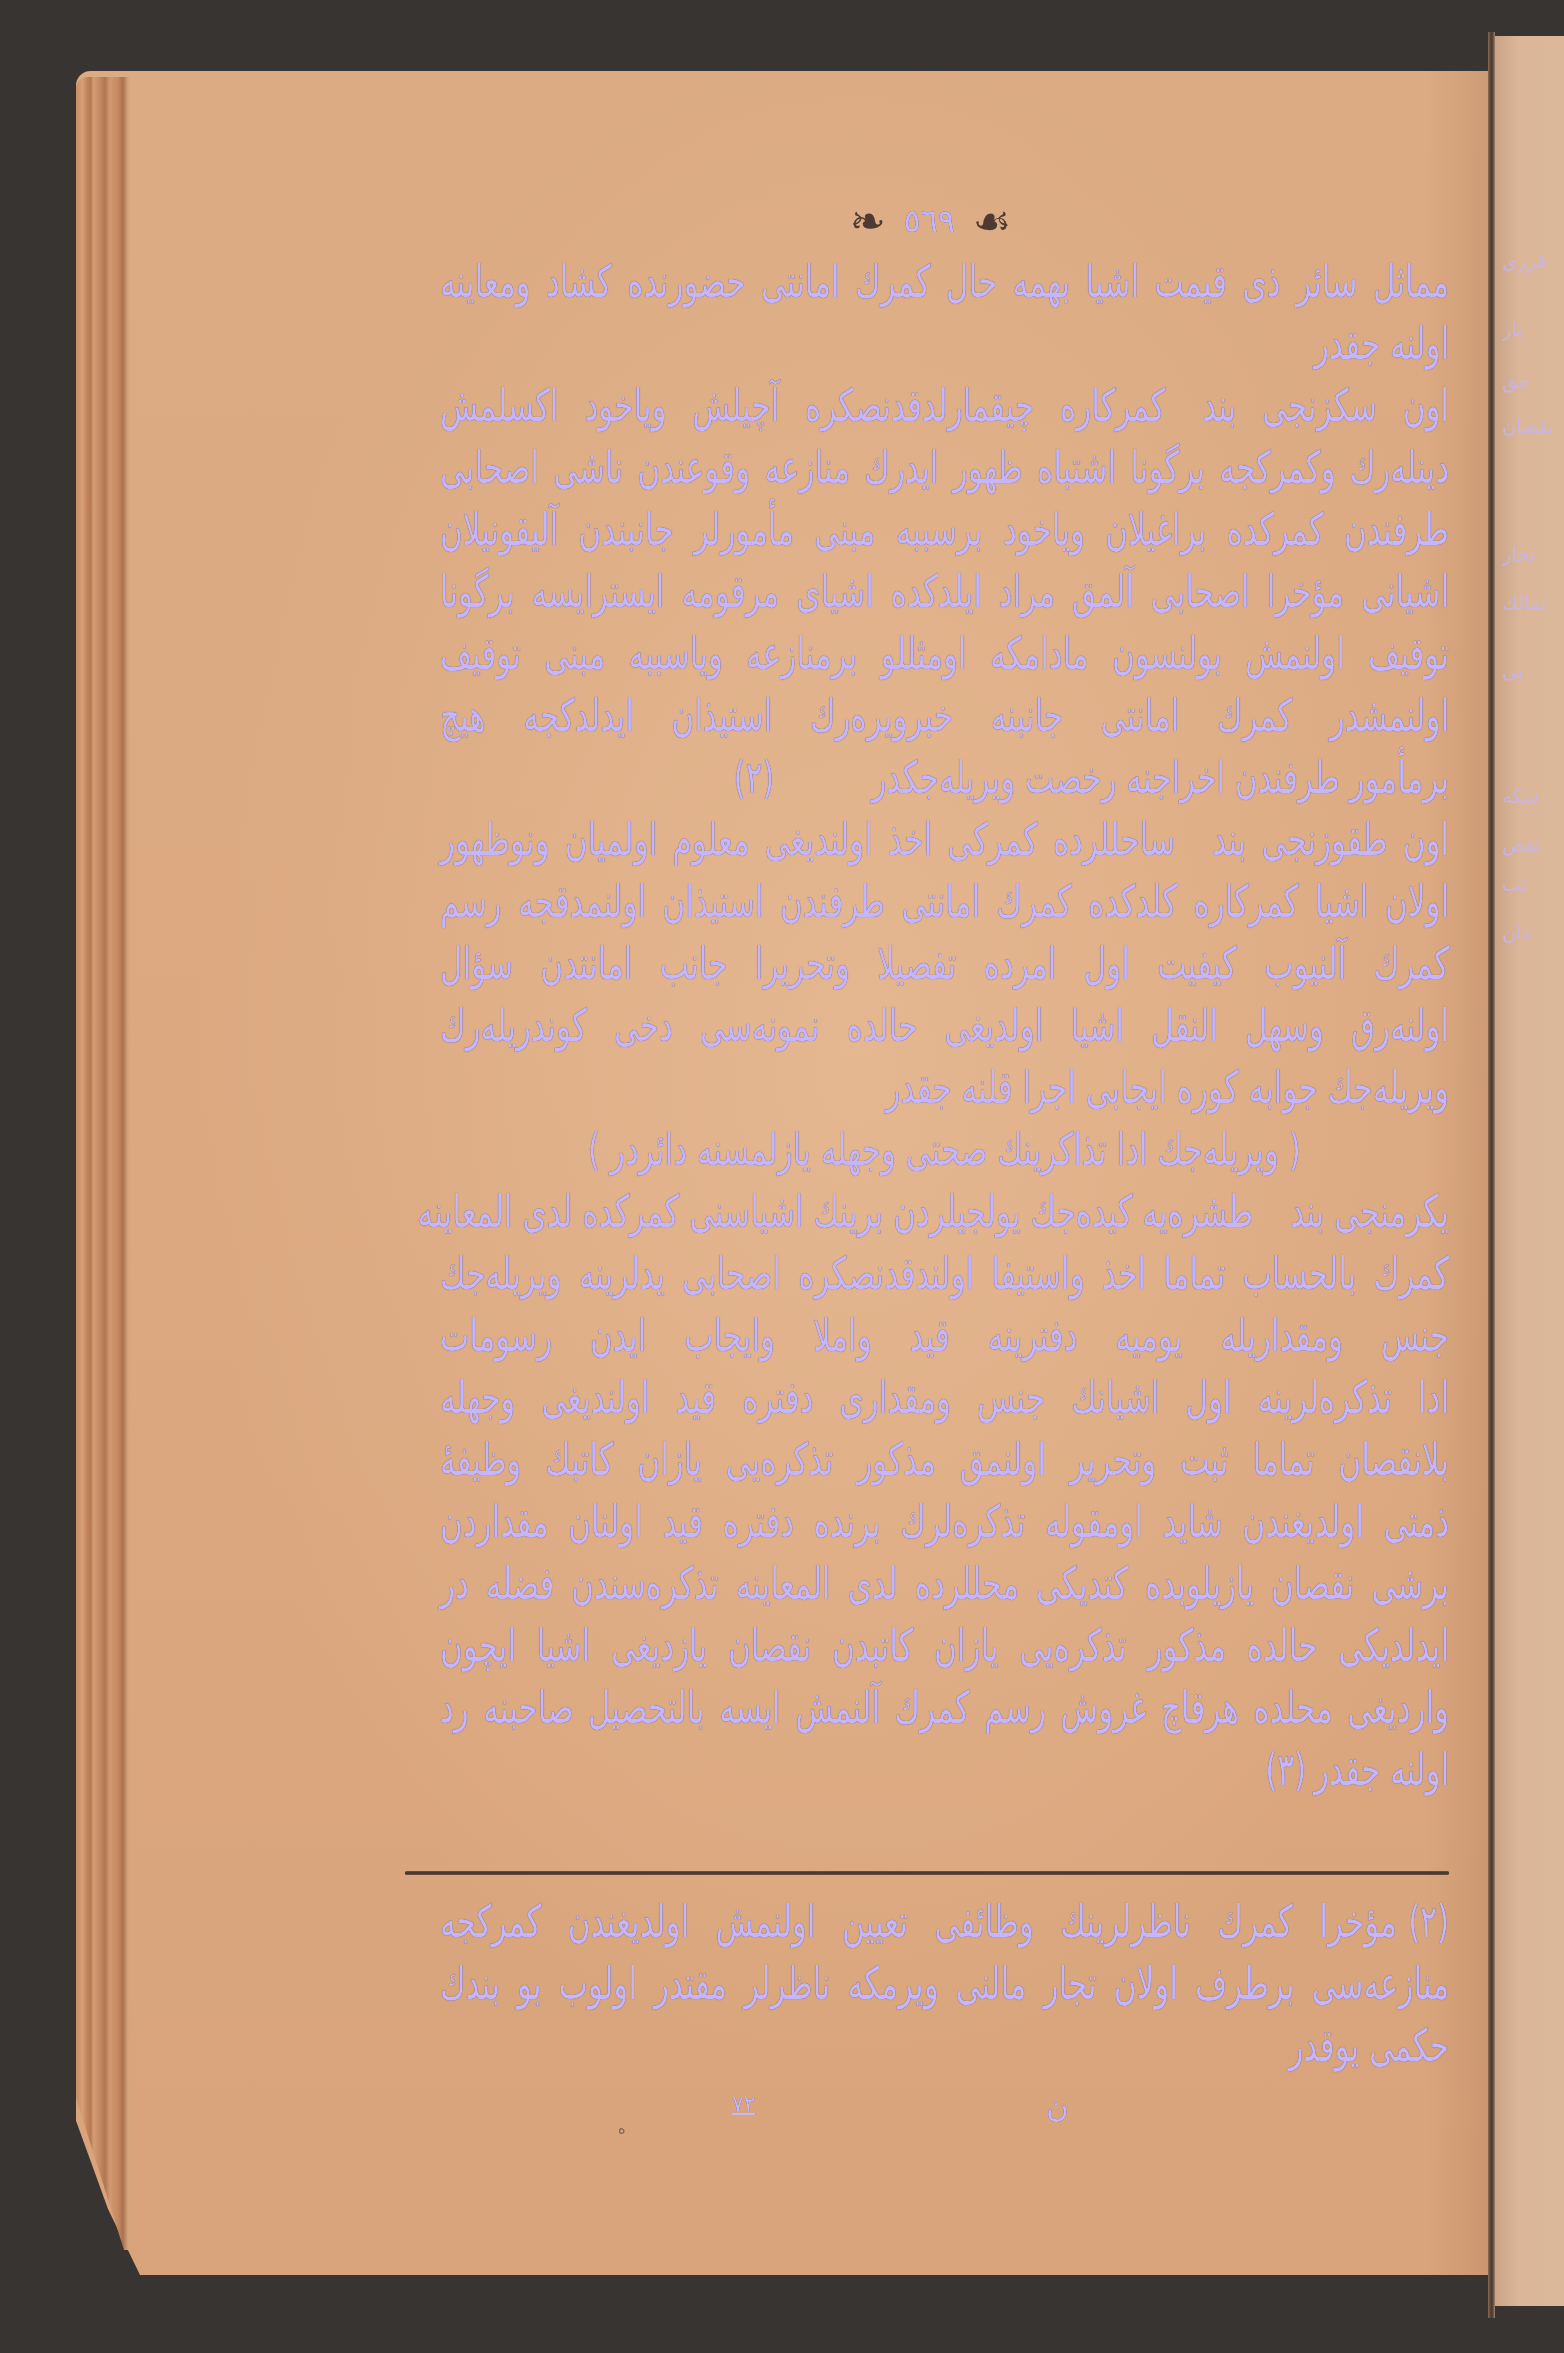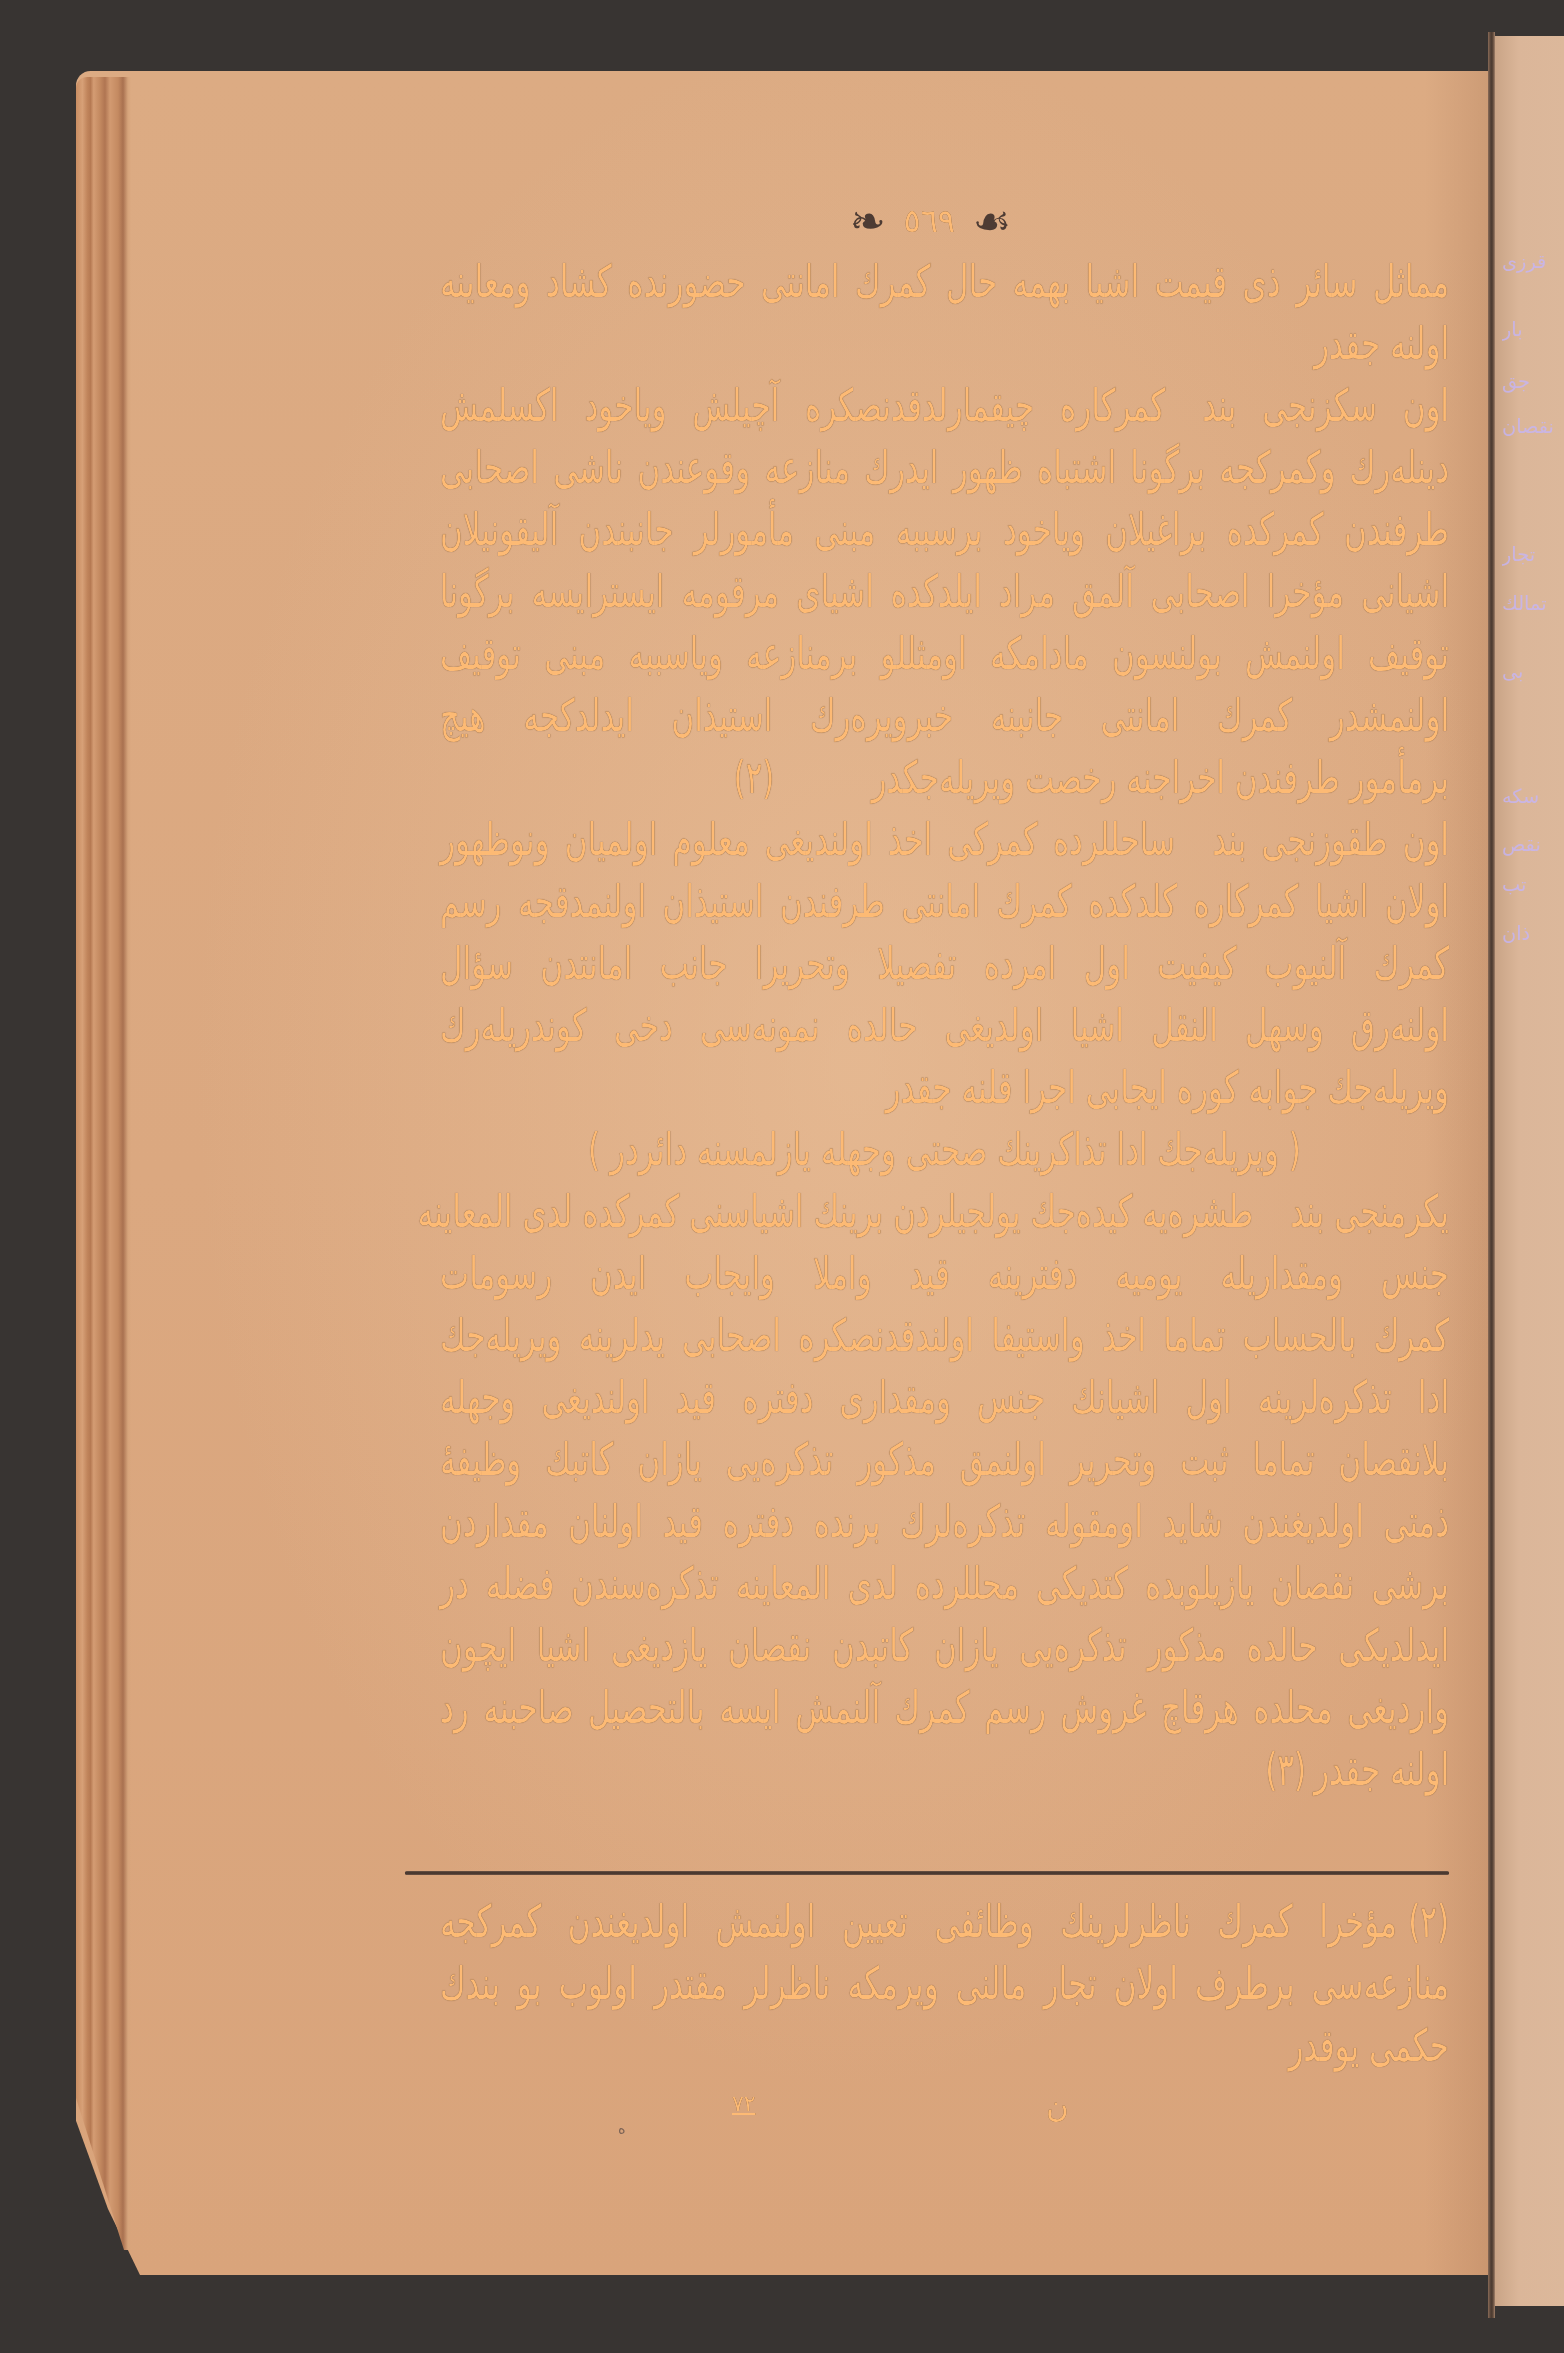--- a/index.html
+++ b/index.html
@@ -35,21 +35,21 @@
   .adjacent {
     position:absolute; left:1495px; top:36px; width:69px; height:2270px;
     background: linear-gradient(90deg, #c9a486 0%, #dbb699 35%, #dcb89b 100%);
   }
   .frag {
     position:absolute; left:1502px; direction:rtl;
     font-size:19.3px; color:#c4b5fd; opacity:0.75; white-space:nowrap;
     width:56px; overflow:hidden; text-align:left;
   }
 
-  .ink { color:#fdba74; text-shadow:0 0 0.6px #4a382f; }
+  .ink { color:#c4b5fd; text-shadow:0 0 0.6px #4a382f; }
 
   .page-number-row {
     position:absolute; left:834px; width:193px; top:193px; height:56px;
     display:flex; align-items:center; justify-content:center; gap:17.7px;
     direction:ltr;
   }
   .ornament { font-size:43px; line-height:1; color:#4d3b33; }
   .page-number { font-size:32px; line-height:1; }
 
   .text-block {
@@ -154,24 +154,24 @@
   <div class="line right">
       <span class="inner">ویریله‌جك جوابه كوره ایجابی اجرا قلنه جقدر</span>
     </div>
   <div class="line center">
       <span class="inner">( ویریله‌جك ادا تذاكرینك صحتی وجهله یازلمسنه دائردر )</span>
     </div>
   <div class="line justify">
       <span class="inner"><span class="label">یكرمنجی بند</span><span>طشره‌یه كیده‌جك یولجیلردن برینك اشیاسنی كمركده لدی المعاینه</span></span>
     </div>
   <div class="line justify">
+      <span class="inner">كمرك بالحساب تماما اخذ واستیفا اولندقدنصكره اصحابی یدلرینه ویریله‌جك</span>
+    </div>
+  <div class="line justify">
       <span class="inner">جنس ومقداریله یومیه دفترینه قید واملا وایجاب ایدن رسومات</span>
-    </div>
-  <div class="line justify">
-      <span class="inner">كمرك بالحساب تماما اخذ واستیفا اولندقدنصكره اصحابی یدلرینه ویریله‌جك</span>
     </div>
   <div class="line justify">
       <span class="inner">ادا تذكره‌لرینه اول اشیانك جنس ومقداری دفتره قید اولندیغی وجهله</span>
     </div>
   <div class="line justify">
       <span class="inner">بلانقصان تماما ثبت وتحریر اولنمق مذكور تذكره‌یی یازان كاتبك وظیفهٔ</span>
     </div>
   <div class="line justify">
       <span class="inner">ذمتی اولدیغندن شاید اومقوله تذكره‌لرك برنده دفتره قید اولنان مقداردن</span>
     </div>

